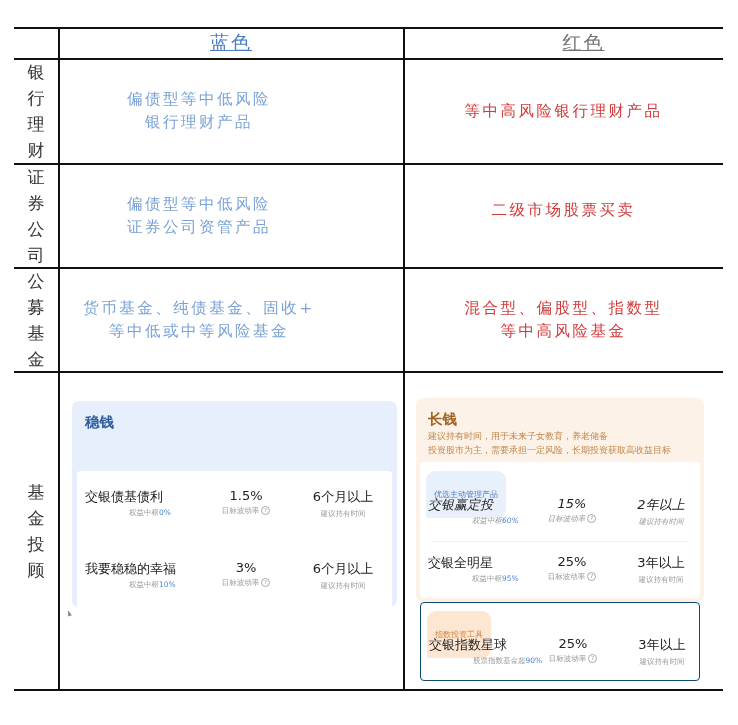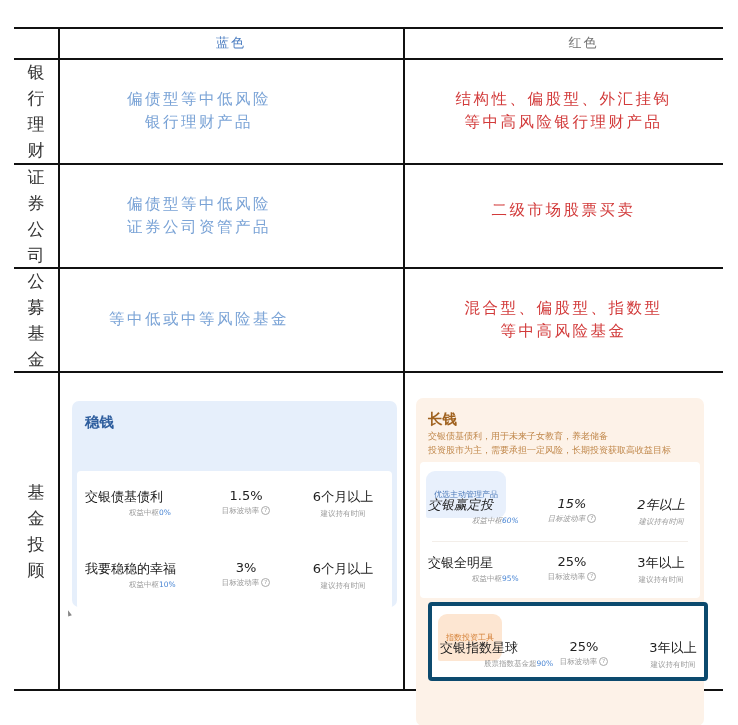--- a/index.html
+++ b/index.html
@@ -2,51 +2,51 @@
 <html><head>
 <meta charset="utf-8">
 <style>
   html, body { margin: 0; padding: 0; background: #ffffff; }
   body { width: 738px; height: 725px; position: relative; overflow: hidden;
          font-family: "DejaVu Serif", "Liberation Serif", serif; }
   .hline { position: absolute; left: 14px; width: 709px; height: 1.5px; background: #111; }
   .vline { position: absolute; top: 27px; height: 663px; width: 1.5px; background: #111; }
 
   .hdr { position: absolute; top: 27px; height: 31px; display: flex; align-items: center; justify-content: center;
-         font-size: 13px; letter-spacing: 2px; }
+         font-size: 19px; letter-spacing: 2px; text-decoration: underline; }
   .hdr.blue { left: 59px; width: 344px; color: #4a7cc0; }
   .hdr.red  { left: 424px; width: 319px; color: #737373; }
 
   .rowlabel { position: absolute; left: 14px; width: 44px; display: flex; flex-direction: column;
               align-items: center; justify-content: center; font-size: 17px; color: #333; line-height: 26px; }
   .rowlabel span { display: block; }
 
   .cell { position: absolute; display: flex; flex-direction: column; align-items: center; justify-content: center;
           font-size: 15.5px; letter-spacing: 2.5px; line-height: 23px; text-align: center; }
   .cell.blue { left: 59px; width: 280px; color: #7aa3d6; }
   .cell.red  { left: 404px; width: 319px; color: #d23a3a; }
 
   
   .ui { font-family: "DejaVu Sans", "Liberation Sans", sans-serif; }
   .card { position: absolute; border-radius: 7px; }
   .card.blue { left: 72px; top: 401px; width: 325px; height: 206px; background: #e6effb; }
-  .card.orange { left: 416px; top: 398px; width: 288px; height: 328px; background: #fdf2e8; }
+  .card.orange { left: 416px; top: 398px; width: 288px; height: 204px; background: #fdf2e8; }
 
   .card-title { position: absolute; font-size: 14.5px; font-weight: bold; }
   .card.blue .card-title { left: 13px; top: 12px; color: #2e5e9e; }
   .card.orange .card-title { left: 12px; top: 12px; color: #a0621f; }
 
   .card-desc { position: absolute; font-size: 9px; line-height: 14px; white-space: nowrap; }
   .card.blue .card-desc { left: 13px; top: 34px; color: #5b8fd0; }
   .card.orange .card-desc { left: 12px; top: 31px; color: #c0874a; }
 
   .panel { position: absolute; background: #ffffff; border-radius: 4px; }
   .card.blue .panel { left: 5px; top: 70px; width: 315px; height: 138px; }
   .card.orange .panel.p1 { left: 4px; top: 64px; width: 280px; height: 136px; }
-  .card.orange .panel.p2 { left: 12px; top: 204px; width: 280px; height: 79px; border: 4px solid #0c4a6e; box-sizing: border-box; }
+  .card.orange .panel.p2 { left: 4px; top: 204px; width: 280px; height: 79px; border: 1px solid #0c4a6e; box-sizing: border-box; }
 
   .item { position: absolute; left: 0; width: 100%; height: 40px; }
   .item-name { position: absolute; left: 8px; top: 0; font-size: 13px; color: #222; white-space: nowrap; }
   .item-sub { position: absolute; left: 8px; top: 20px; font-size: 7.5px; color: #9a9a9a; white-space: nowrap; margin-left: 44px; }
   .item-sub .hl { color: #4a86d4; }
   .metric { position: absolute; top: 0; text-align: center; width: 80px; }
   .metric .val { font-size: 13px; color: #222; white-space: nowrap; }
   .metric .lbl { font-size: 7.5px; color: #9a9a9a; margin-top: 3px; white-space: nowrap; }
   .qicon { display: inline-block; width: 7px; height: 7px; border: 0.8px solid #aaa; border-radius: 50%;
            font-size: 5.5px; line-height: 7px; text-align: center; vertical-align: middle; color: #999; margin-left: 2px; }
@@ -84,21 +84,20 @@
   <span>银</span>
   <span>行</span>
   <span>理</span>
   <span>财</span>
 </div>
 <div class="cell blue" style="top:59px;height:104px;">
   <div>偏债型等中低风险</div>
   <div>银行理财产品</div>
 </div>
 <div class="cell red" style="top:59px;height:104px;">
-  <div>结构性、偏股型、外汇挂钩</div>
   <div>等中高风险银行理财产品</div>
 </div>
 
 <div class="rowlabel" style="top:164px;height:103px;">
   <span>证</span>
   <span>券</span>
   <span>公</span>
   <span>司</span>
 </div>
 <div class="cell blue" style="top:164px;height:103px;">
@@ -109,20 +108,21 @@
   <div>二级市场股票买卖</div>
 </div>
 
 <div class="rowlabel" style="top:268px;height:103px;">
   <span>公</span>
   <span>募</span>
   <span>基</span>
   <span>金</span>
 </div>
 <div class="cell blue" style="top:268px;height:103px;">
+  <div>货币基金、纯债基金、固收+</div>
   <div>等中低或中等风险基金</div>
 </div>
 <div class="cell red" style="top:268px;height:103px;">
   <div>混合型、偏股型、指数型</div>
   <div>等中高风险基金</div>
 </div>
 
 <div class="rowlabel" style="top:372px;height:317px;">
   <span>基</span>
   <span>金</span>
@@ -157,21 +157,21 @@
         <div class="lbl">建议持有时间</div>
       </div>
     </div>
   </div>
 </div>
 <div class="cursor"></div>
 
 <div class="card orange ui">
   <div class="card-title">长钱</div>
   <div class="card-desc">
-    <div>交银债基债利，用于未来子女教育，养老储备</div>
+    <div>建议持有时间，用于未来子女教育，养老储备</div>
     <div>投资股市为主，需要承担一定风险，长期投资获取高收益目标</div>
   </div>
 
   <div class="panel p1">
     <div class="tag blue" style="top:9px;">优选主动管理产品</div>
     <div class="item" style="top:34px;font-style:italic;">
       <div class="item-name">交银赢定投</div>
       <div class="item-sub"><span>权益中枢</span><span class="hl">60%</span></div>
       <div class="metric m1">
         <div class="val">15%</div>

